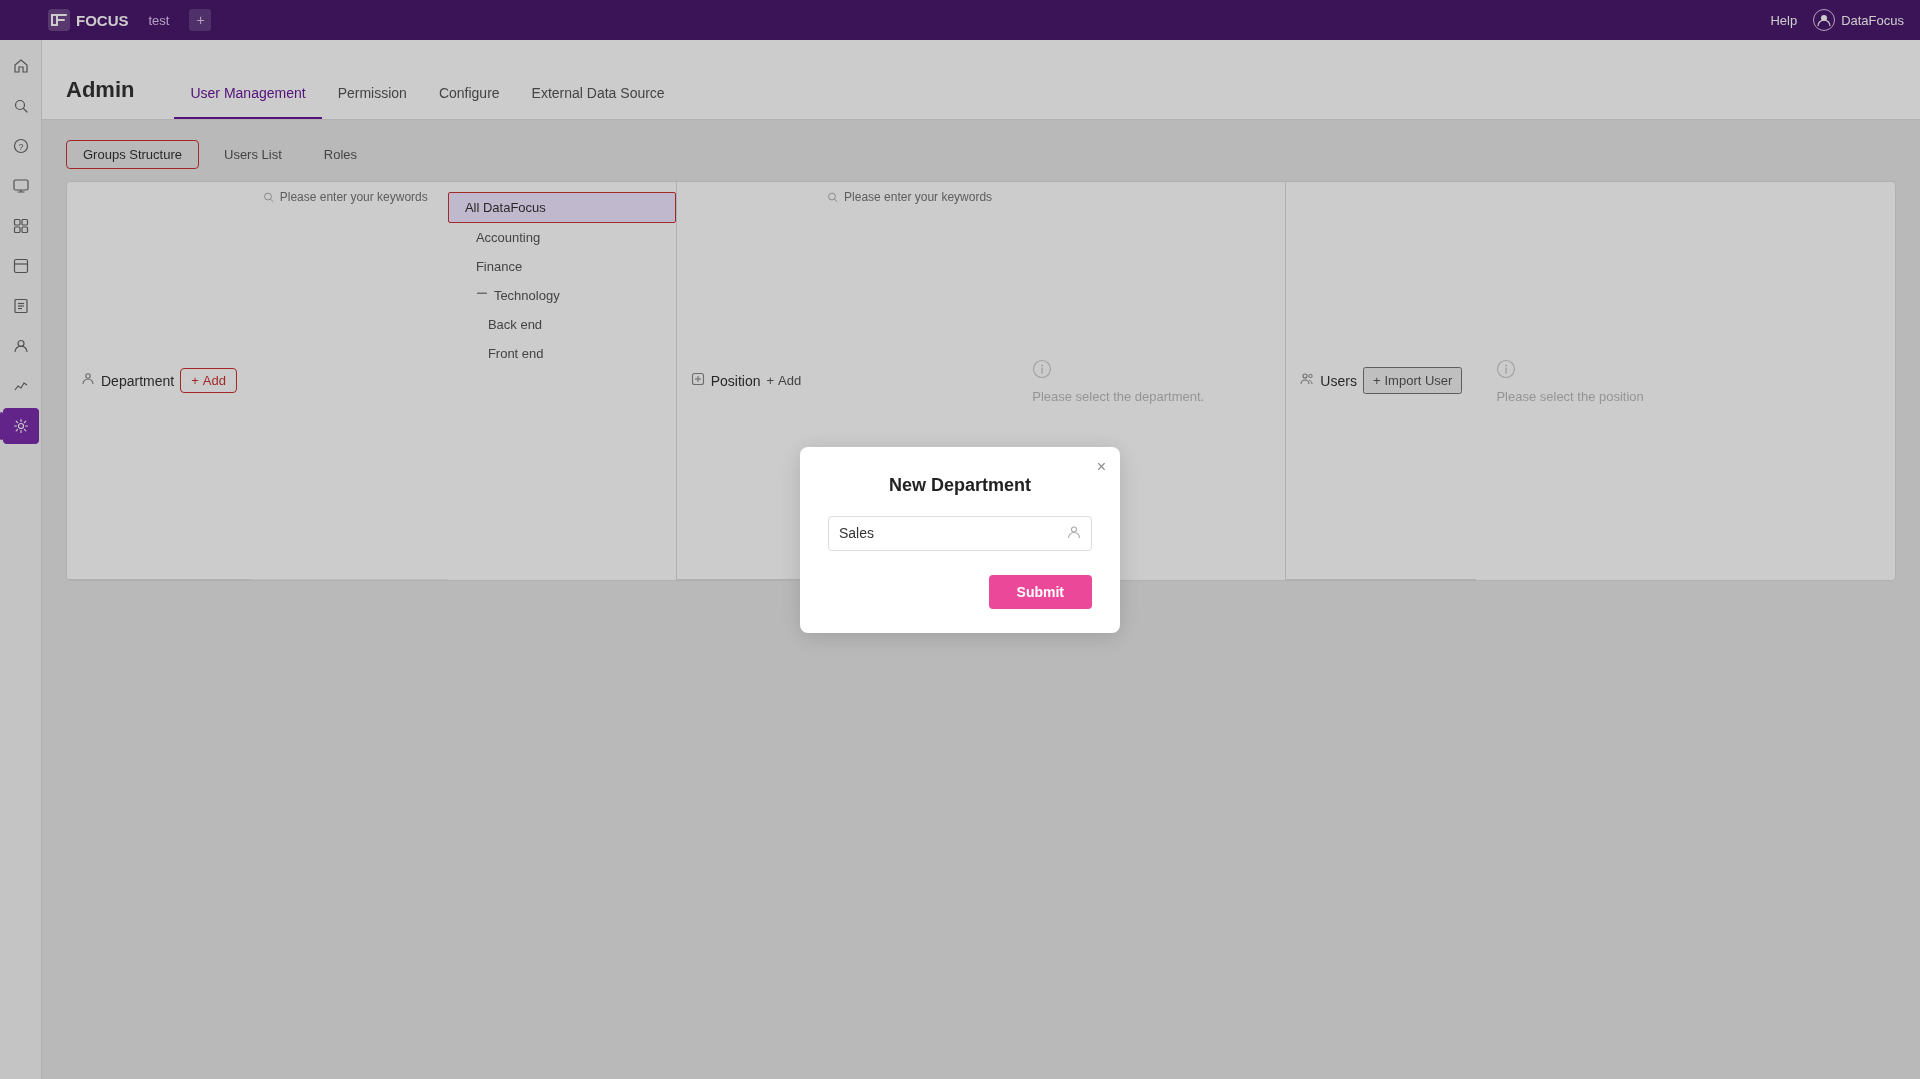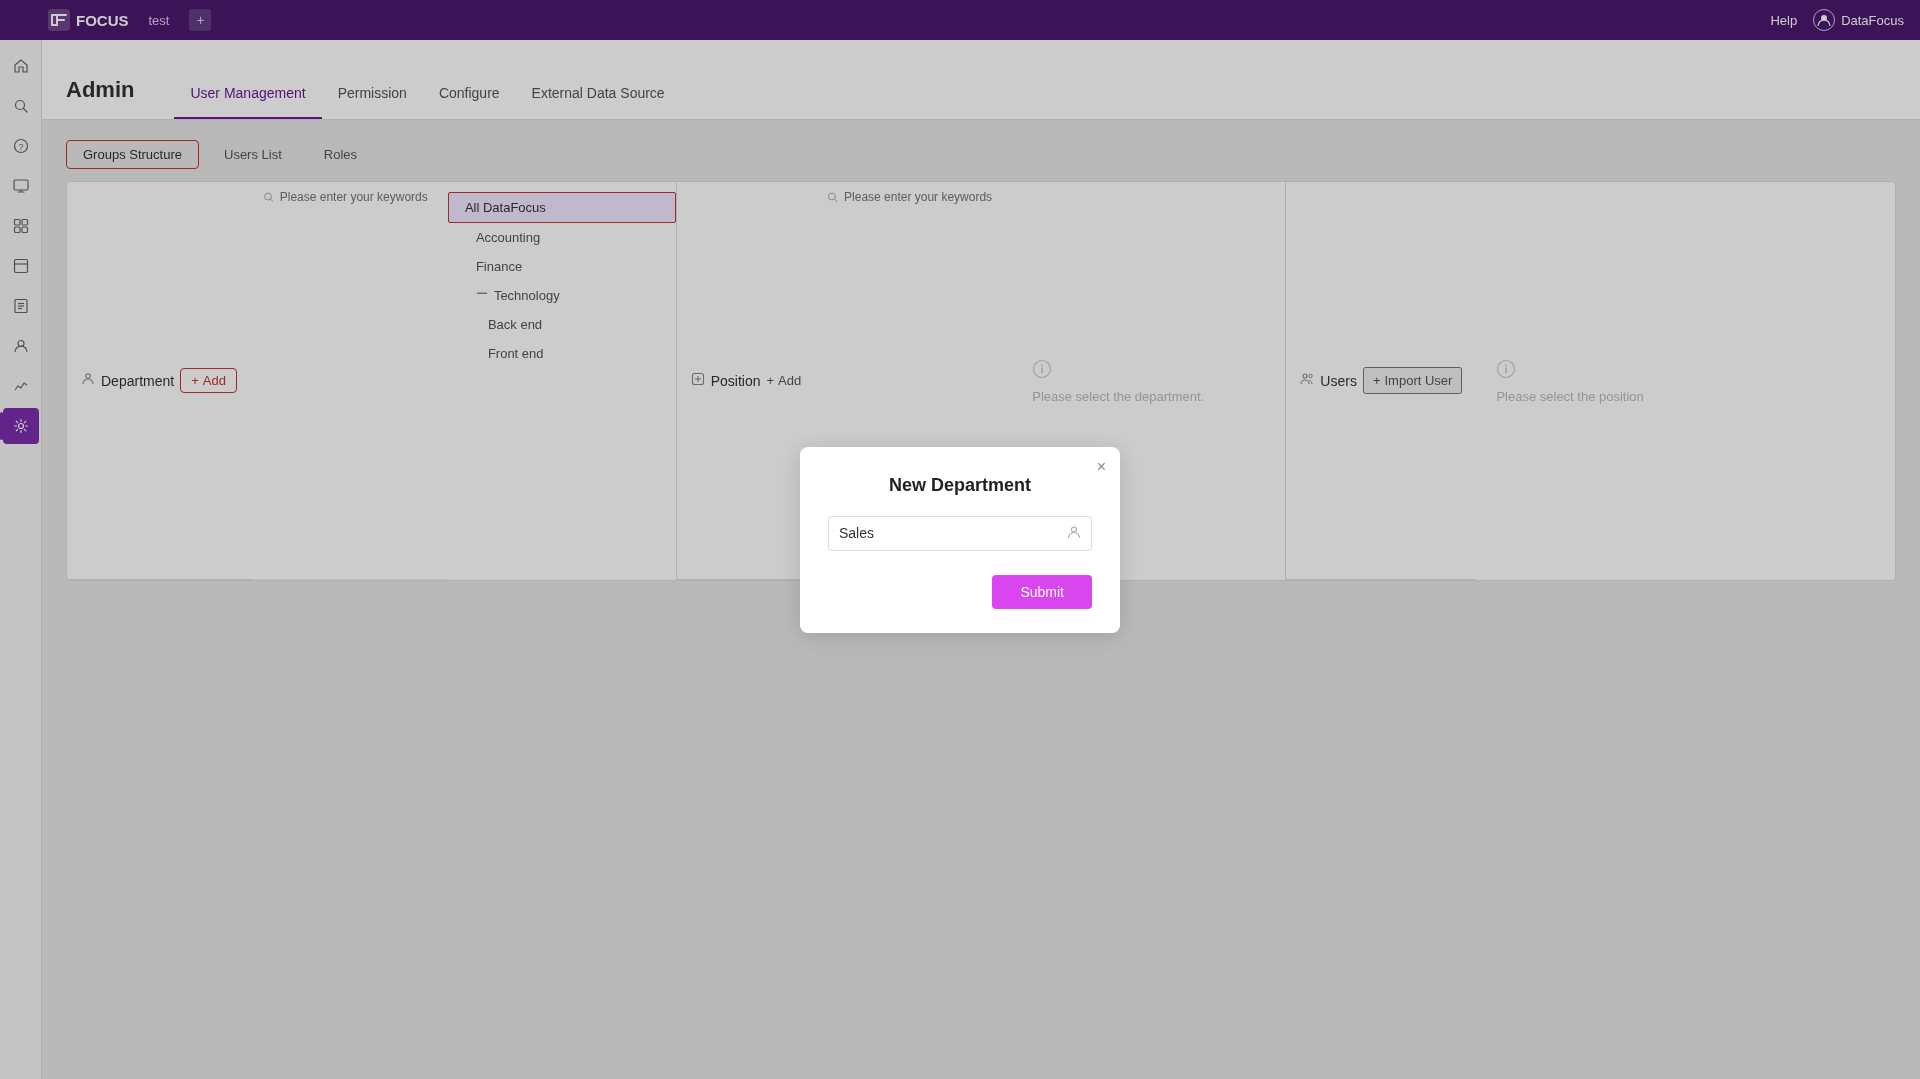--- a/index.html
+++ b/index.html
@@ -384,28 +384,28 @@
     }
     .modal-input-icon {
       color: #aaa;
       font-size: 14px;
     }
     .modal-footer {
       display: flex;
       justify-content: flex-end;
     }
     .submit-btn {
-      background: #d946ef;
+      background: #ec4899;
       color: white;
       border: none;
       border-radius: 4px;
       padding: 9px 28px;
       font-size: 14px;
       cursor: pointer;
-      font-weight: 400;
+      font-weight: 700;
     }
   </style>
 </head>
 <body>
 
 <div class="topbar">
   <div class="topbar-logo">
     <svg class="topbar-logo-icon" viewBox="0 0 22 22" fill="none" xmlns="http://www.w3.org/2000/svg">
       <rect width="22" height="22" rx="4" fill="white" opacity="0.2"></rect>
       <path d="M4 6h5v10H4zM10 6h8M10 11h6" stroke="white" stroke-width="2" stroke-linecap="round"></path>

